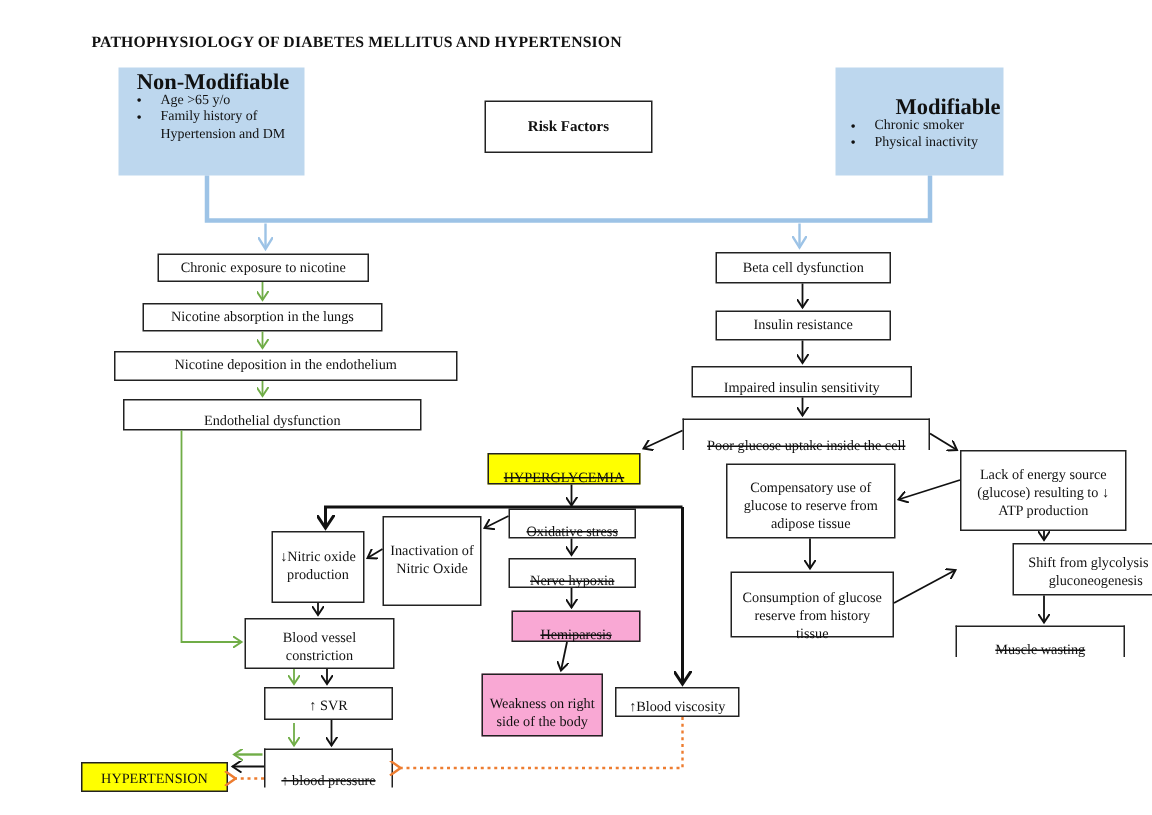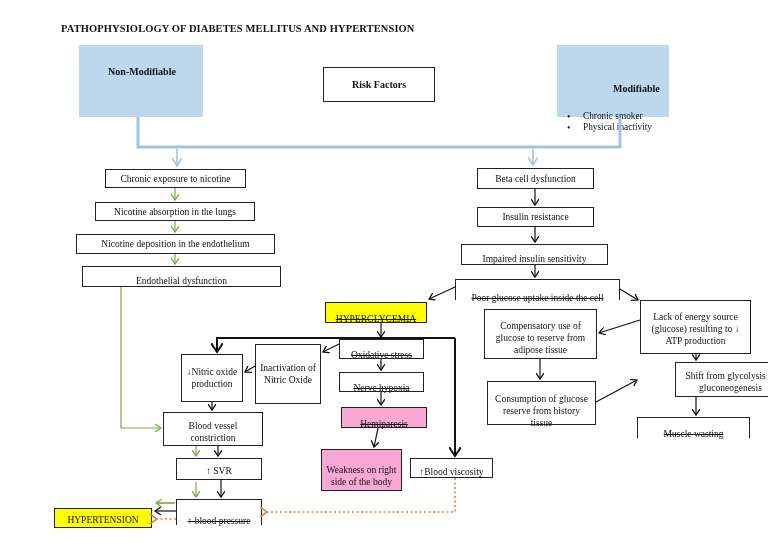--- a/index.html
+++ b/index.html
@@ -3,56 +3,60 @@
 <meta charset="utf-8">
 <style>
   html, body { margin: 0; padding: 0; background: #ffffff; }
   body { width: 768px; height: 543px; position: relative; overflow: hidden;
          font-family: "Liberation Serif", "DejaVu Serif", serif; color: #111; }
   .title { position: absolute; left: 61px; top: 23px; font-size: 10.5px; font-weight: bold; letter-spacing: 0.1px; }
   .box { position: absolute; box-sizing: border-box; border: 1.3px solid #222; background: #fff;
          font-size: 9.5px; text-align: center; line-height: 12px; display: flex; align-items: center; justify-content: center; overflow: visible; }
   .box.low span { position: relative; top: 4px; }
   .risk { position: absolute; box-sizing: border-box; background: #bdd7ee; font-size: 9.3px; line-height: 11.5px; }
-  .risk h4 { margin: 16px; font-size: 10px; font-weight: bold; text-align: center; }
+  .risk h4 { margin: 0; font-size: 15px; font-weight: bold; text-align: center; }
   .risk ul { margin: 0; padding: 0; list-style: none; }
   .risk li { position: relative; padding-left: 22px; }
   .risk li::before { content: "•"; position: absolute; left: 6px; top: 0; font-size: 10px; }
   .yellow { background: #ffff00; }
   .green { background: #f9a8d4; }
   svg.lines { position: absolute; left: 0; top: 0; width: 768px; height: 543px; pointer-events: none; }
 </style>
 </head>
 <body>
 
 <div class="title">PATHOPHYSIOLOGY OF DIABETES MELLITUS  AND HYPERTENSION</div>
 
 <div class="risk" style="left:79px; top:45px; width:124px; height:72px; padding:5px 4px 0 6px;">
   <h4>Non-Modifiable</h4>
+  <ul>
+    <li>Age &gt;65 y/o</li>
+    <li>Family history of Hypertension and DM</li>
+  </ul>
 </div>
 
 <div class="box" style="left:323px; top:67px; width:112px; height:35px; font-weight:bold; font-size:10px;text-align:right;">
   <span>Risk Factors</span>
 </div>
 
 <div class="risk" style="left:557px; top:45px; width:112px; height:72px; padding:22px 4px 0 4px;">
   <h4 style="text-align:center; padding-left:36px;">Modifiable</h4>
   <ul>
     <li>Chronic smoker</li>
     <li>Physical inactivity</li>
   </ul>
 </div>
 
 <div class="box" style="left:105px; top:169px; width:141px; height:19px;">
   <span>Chronic exposure to nicotine</span>
   </div>
 <div class="box" style="left:95px; top:202px; width:160px; height:19px;">
   <span>Nicotine absorption in the lungs</span>
   </div>
-<div class="box" style="left:76px; top:234px; width:199px; height:20px;">
+<div class="box" style="left:76px; top:234px; width:229px; height:20px;">
   <span>Nicotine deposition in the endothelium</span>
   </div>
 <div class="box low" style="left:82px; top:266px; width:199px; height:21px;">
   <span>Endothelial dysfunction</span>
   </div>
 
 <div class="box" style="left:477px; top:168px; width:117px; height:21px;">
   <span>Beta cell dysfunction</span>
   </div>
 <div class="box" style="left:477px; top:207px; width:117px; height:20px;">

